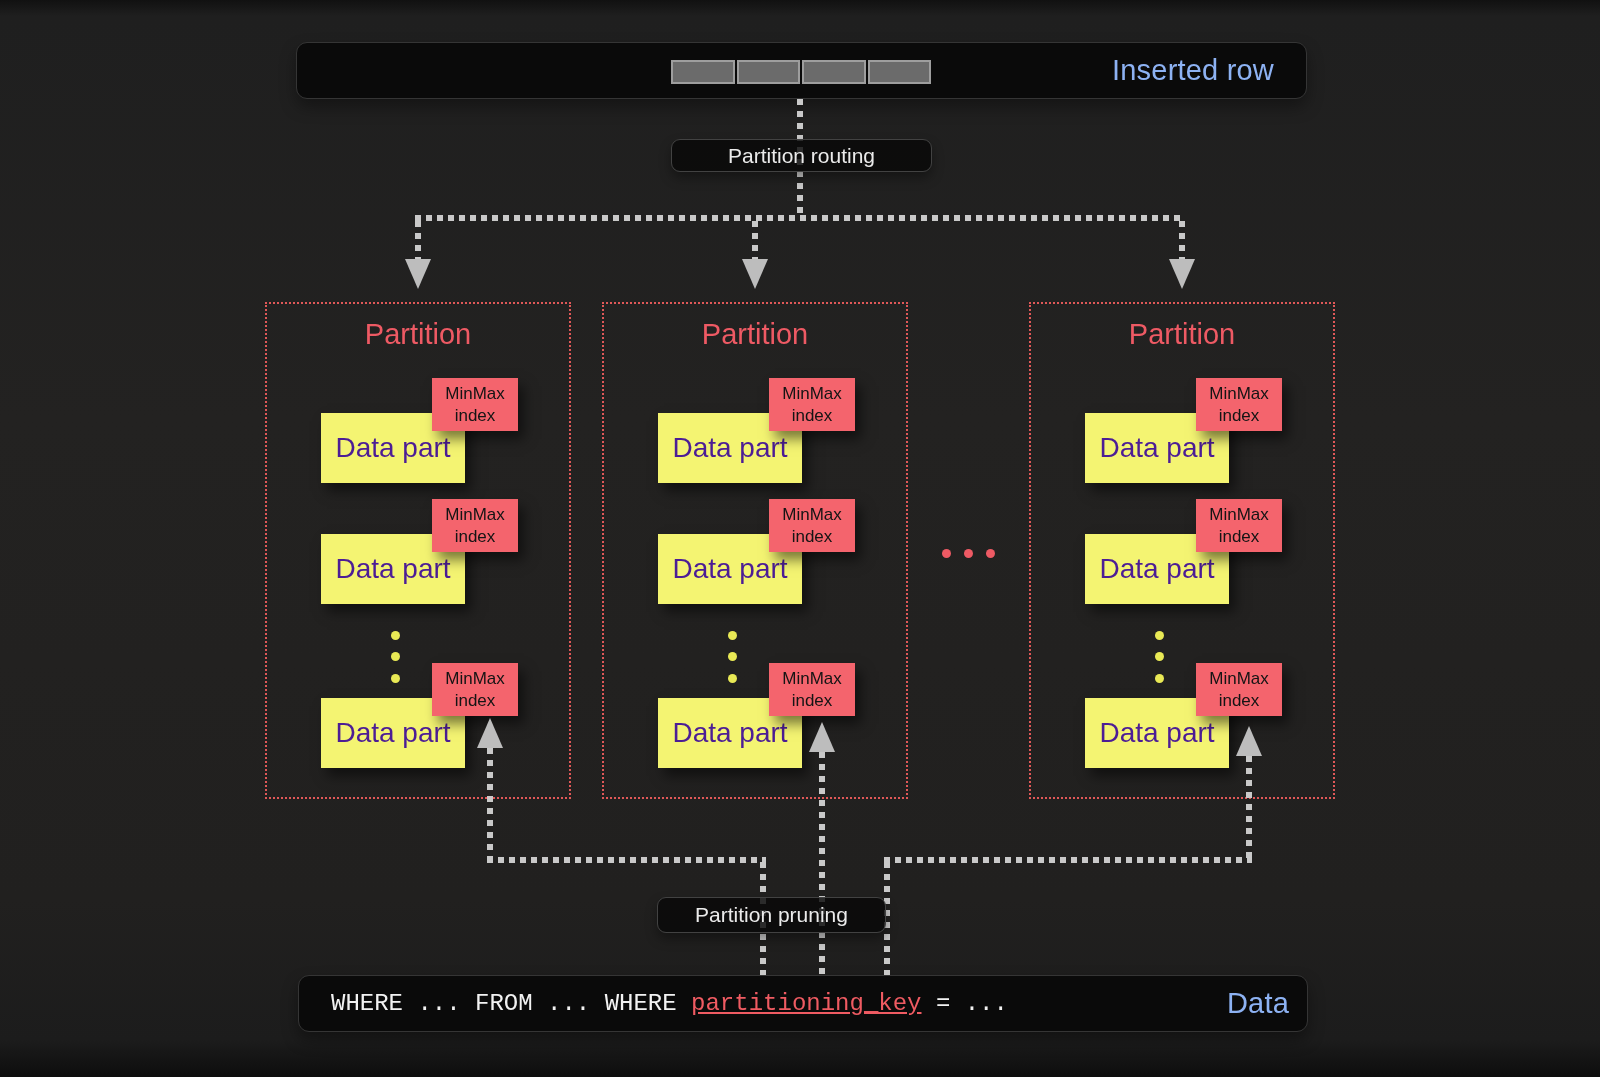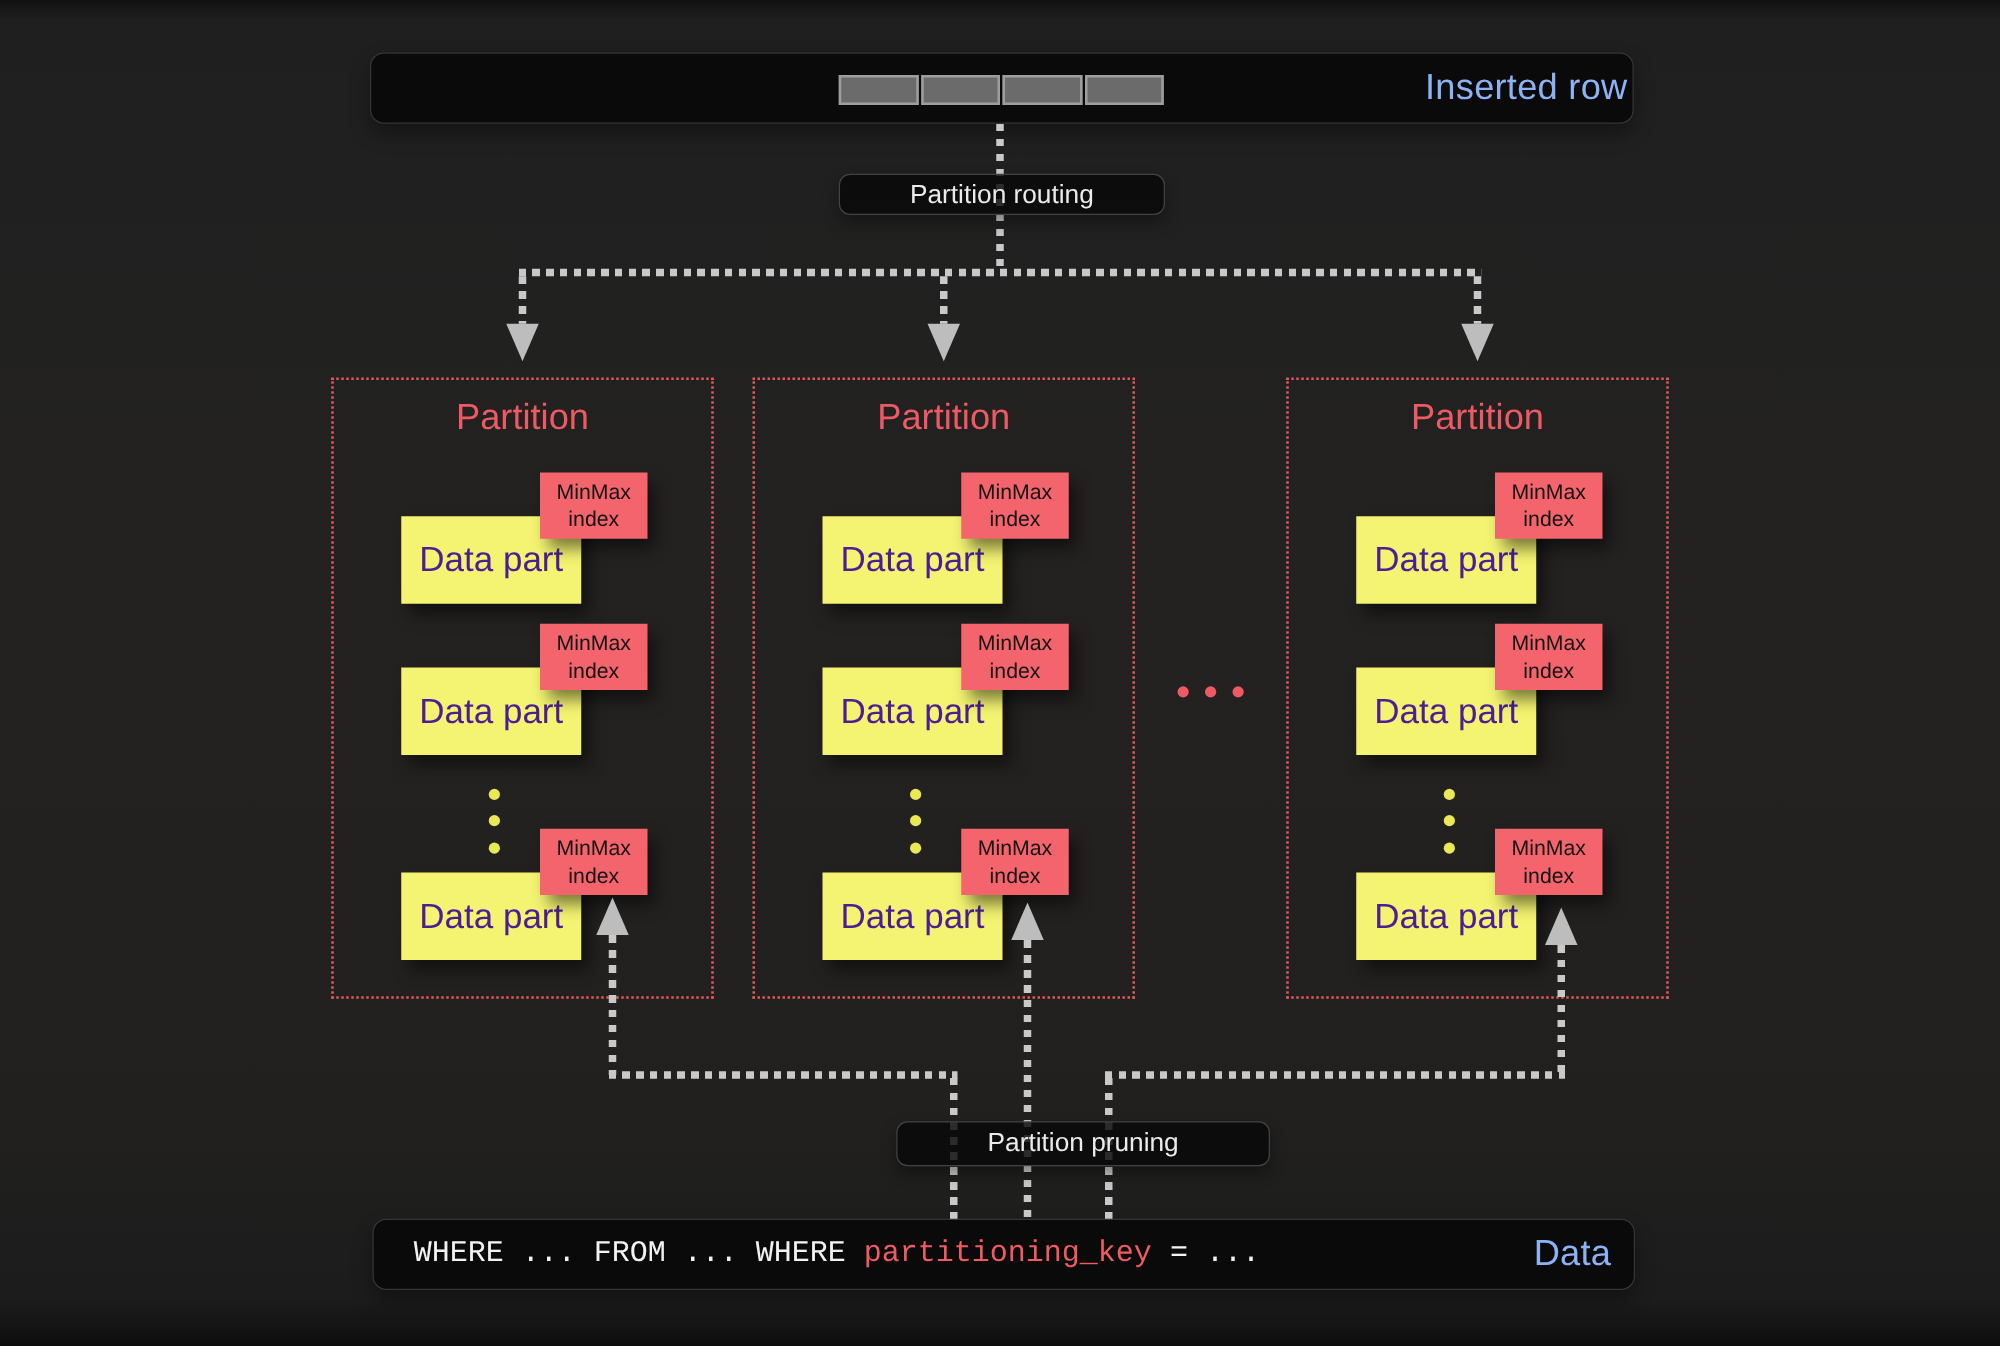--- a/index.html
+++ b/index.html
@@ -38,36 +38,36 @@
     box-shadow:6px 8px 12px rgba(0,0,0,.5); z-index:2;
   }
   .badge {
     position:absolute; left:165px; width:86px; height:53px; background:#f4646d; color:#141414;
     display:flex; align-items:center; justify-content:center; text-align:center;
     font-size:17px; line-height:1.25; box-shadow:6px 8px 12px rgba(0,0,0,.5); z-index:3;
   }
   .ydot { position:absolute; width:9px; height:9px; border-radius:50%; background:#e9e955; }
   .rdot { position:absolute; width:9px; height:9px; border-radius:50%; background:#ee5a64; z-index:2; }
   .code { position:absolute; left:32px; font-family:"Liberation Mono", monospace; font-size:24px; color:#f2f2f2; white-space:pre; }
-  .code .key { color:#ef5b62; }
+  .code .key { color:#ef5b62;text-decoration:underline; }
   .qlabel { position:absolute; right:18px; }
 </style>
 </head>
 <body>
 
 <div id="canvas">
 
   <div class="bar" style="left:296px; top:42px; width:1011px;">
     <div class="segments">
       <div class="seg"></div>
       <div class="seg"></div>
       <div class="seg"></div>
       <div class="seg"></div>
     </div>
-    <span class="bar-label" style="position:absolute; right:4px;">Inserted row</span>
+    <span class="bar-label" style="position:absolute; right:32px;">Inserted row</span>
   </div>
 
   <div class="pill" style="left:671px; top:139px; width:261px; height:33px;">
     <span>Partition routing</span>
   </div>
 
   <div class="dv" style="left:797px; top:99px;  height:119px;"></div>
   <div class="dh" style="left:415px; top:215px; width:770px;"></div>
   <div class="dv" style="left:415px; top:221px; height:38px;"></div>
   <div class="dv" style="left:752px; top:221px; height:38px;"></div>
@@ -112,21 +112,21 @@
     <div class="badge" style="top:74px;">MinMax index</div>
     <div class="datapart" style="top:230px;">Data part</div>
     <div class="badge" style="top:195px;">MinMax index</div>
     <div class="ydot" style="left:124px; top:327px;"></div>
     <div class="ydot" style="left:124px; top:348px;"></div>
     <div class="ydot" style="left:124px; top:370px;"></div>
     <div class="datapart" style="top:394px;">Data part</div>
     <div class="badge" style="top:359px;">MinMax index</div>
   </div>
 
-  <div class="pill" style="left:717px; top:897px; width:299px; height:36px;">
+  <div class="pill" style="left:657px; top:897px; width:229px; height:36px;">
     <span>Partition pruning</span>
   </div>
 
   <div class="ah-up" style="left:477px;  top:718px;"></div>
   <div class="dv" style="left:487px;  top:748px; height:112px;"></div>
   <div class="ah-up" style="left:809px;  top:722px;"></div>
   <div class="dv" style="left:819px;  top:752px; height:223px;"></div>
   <div class="ah-up" style="left:1236px; top:726px;"></div>
   <div class="dv" style="left:1246px; top:756px; height:104px;"></div>
   <div class="dh" style="left:487px; top:857px; width:279px;"></div>

